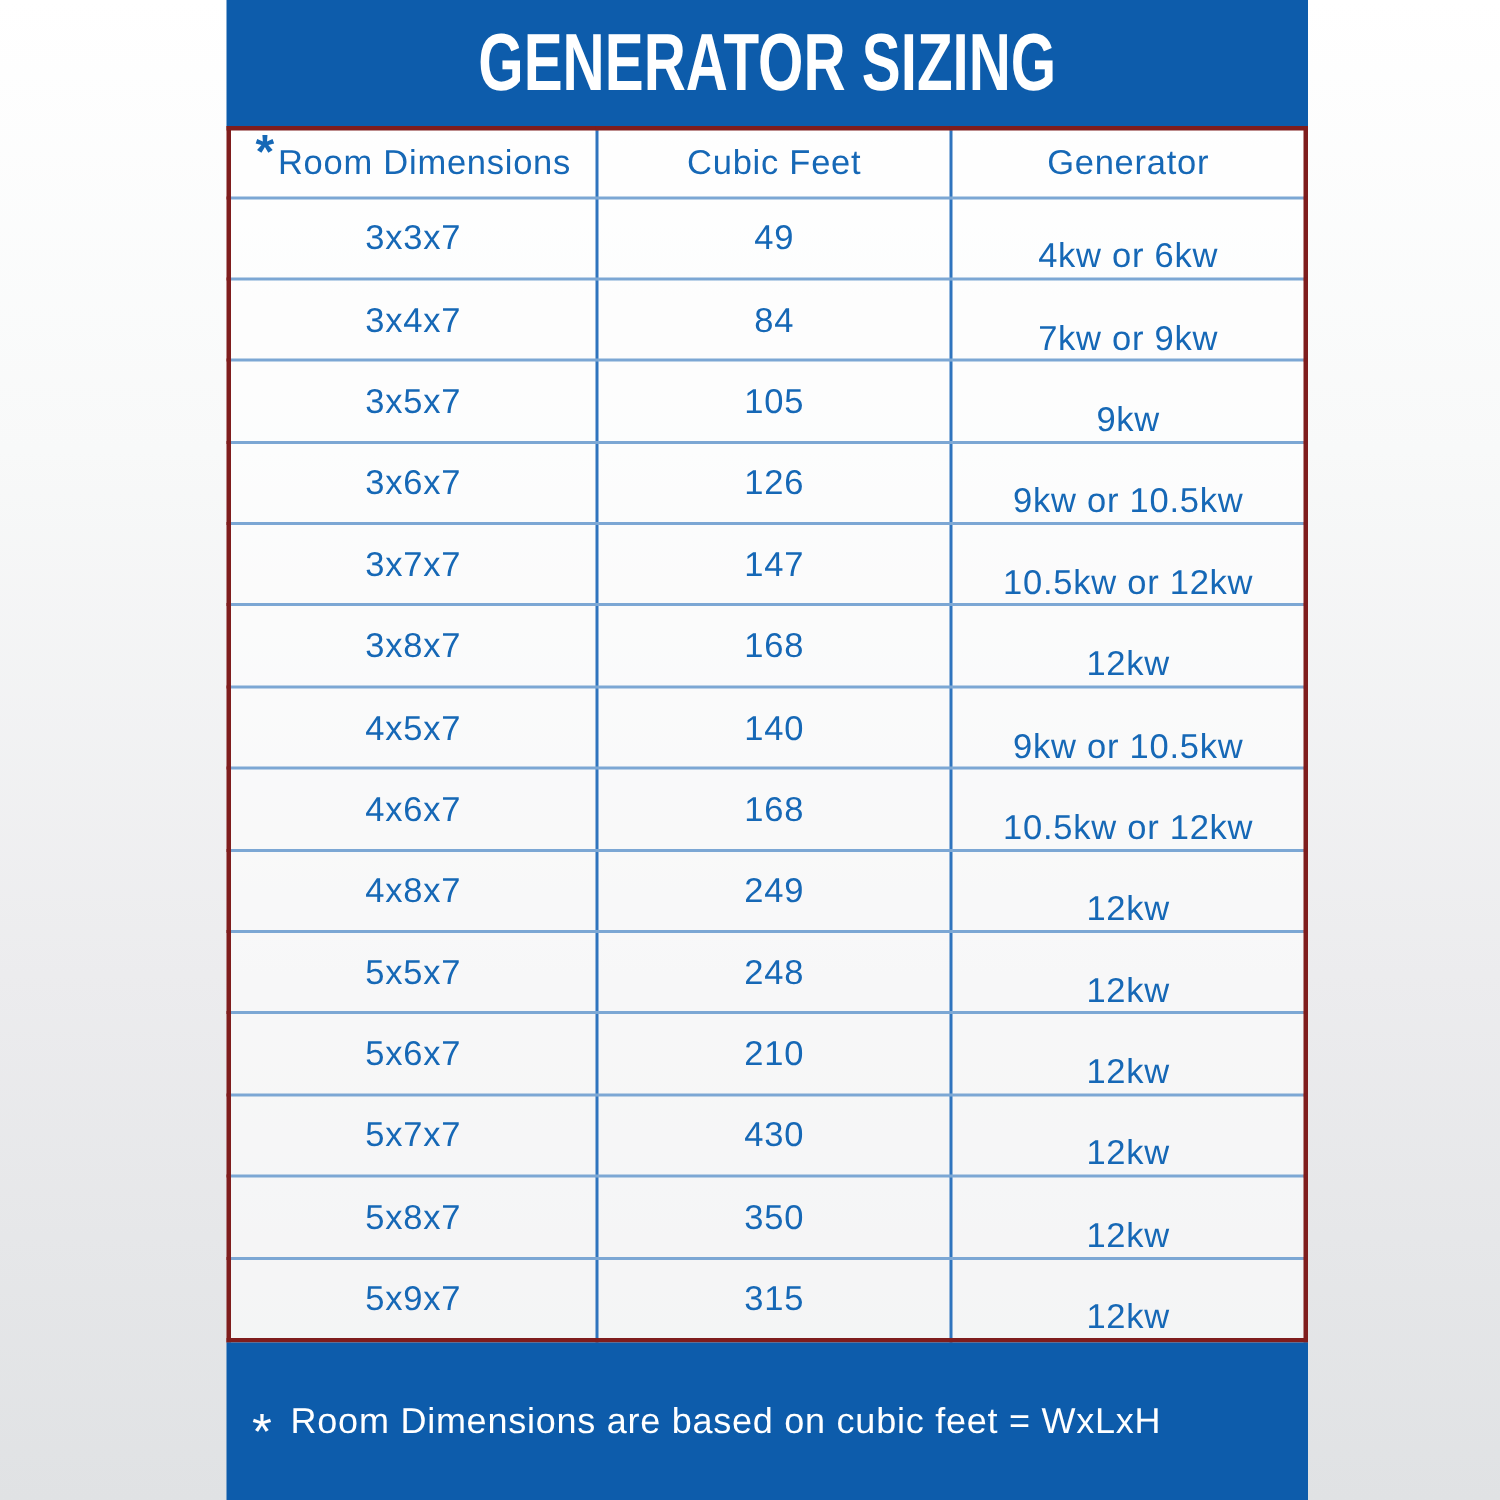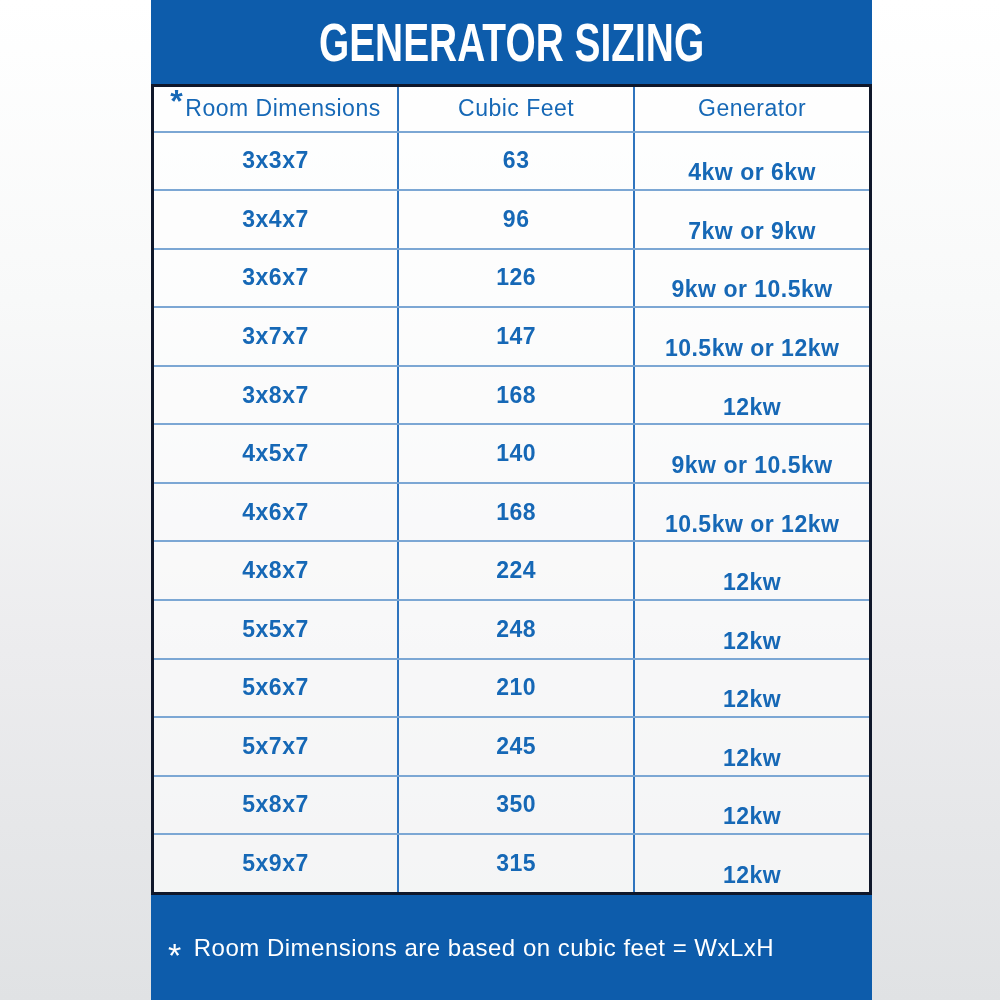--- a/index.html
+++ b/index.html
@@ -35,35 +35,35 @@
     letter-spacing: 0px;
     transform: scaleX(0.72);
     transform-origin: center;
     white-space: nowrap;
   }
   table.sizing {
     border-collapse: collapse;
     table-layout: fixed;
     width: 100%;
     flex: 1 1 auto;
-    border: 3px solid #0f172a;
+    border: 3px solid #7f1d1d;
   }
   col.c1 { width: 34.2%; }
   col.c2 { width: 32.9%; }
   col.c3 { width: 32.9%; }
   th, td {
     border-left: 2px solid #2f74be;
     border-right: 2px solid #2f74be;
     border-top: 2px solid #7ca7d4;
     border-bottom: 2px solid #7ca7d4;
     text-align: center;
     vertical-align: middle;
     color: #1668b6;
     font-size: 23px;
-    font-weight: 700;
+    font-weight: 400;
     background: rgba(255,255,255,0.60);
     height: 45px;
     letter-spacing: 0.5px;
   }
   thead th { height: 46px; font-weight: 400; }
   td.gen { padding-top: 24px; }
   .hdr-asterisk {
     font-weight: 700;
     font-size: 32px;
     line-height: 0;
@@ -112,27 +112,32 @@
           <span class="hdr-asterisk">*</span><span>Room Dimensions</span>
         </th>
         <th>Cubic Feet</th>
         <th>Generator</th>
       </tr>
     </thead>
     <tbody>
 
     <tr>
         <td>3x3x7</td>
-        <td>63</td>
+        <td>49</td>
         <td class="gen">4kw or 6kw</td>
       </tr>
         <tr>
         <td>3x4x7</td>
-        <td>96</td>
+        <td>84</td>
         <td class="gen">7kw or 9kw</td>
+      </tr>
+        <tr>
+        <td>3x5x7</td>
+        <td>105</td>
+        <td class="gen">9kw</td>
       </tr>
         <tr>
         <td>3x6x7</td>
         <td>126</td>
         <td class="gen">9kw or 10.5kw</td>
       </tr>
         <tr>
         <td>3x7x7</td>
         <td>147</td>
         <td class="gen">10.5kw or 12kw</td>
@@ -147,36 +152,36 @@
         <td>140</td>
         <td class="gen">9kw or 10.5kw</td>
       </tr>
         <tr>
         <td>4x6x7</td>
         <td>168</td>
         <td class="gen">10.5kw or 12kw</td>
       </tr>
         <tr>
         <td>4x8x7</td>
-        <td>224</td>
+        <td>249</td>
         <td class="gen">12kw</td>
       </tr>
         <tr>
         <td>5x5x7</td>
         <td>248</td>
         <td class="gen">12kw</td>
       </tr>
         <tr>
         <td>5x6x7</td>
         <td>210</td>
         <td class="gen">12kw</td>
       </tr>
         <tr>
         <td>5x7x7</td>
-        <td>245</td>
+        <td>430</td>
         <td class="gen">12kw</td>
       </tr>
         <tr>
         <td>5x8x7</td>
         <td>350</td>
         <td class="gen">12kw</td>
       </tr>
         <tr>
         <td>5x9x7</td>
         <td>315</td>

